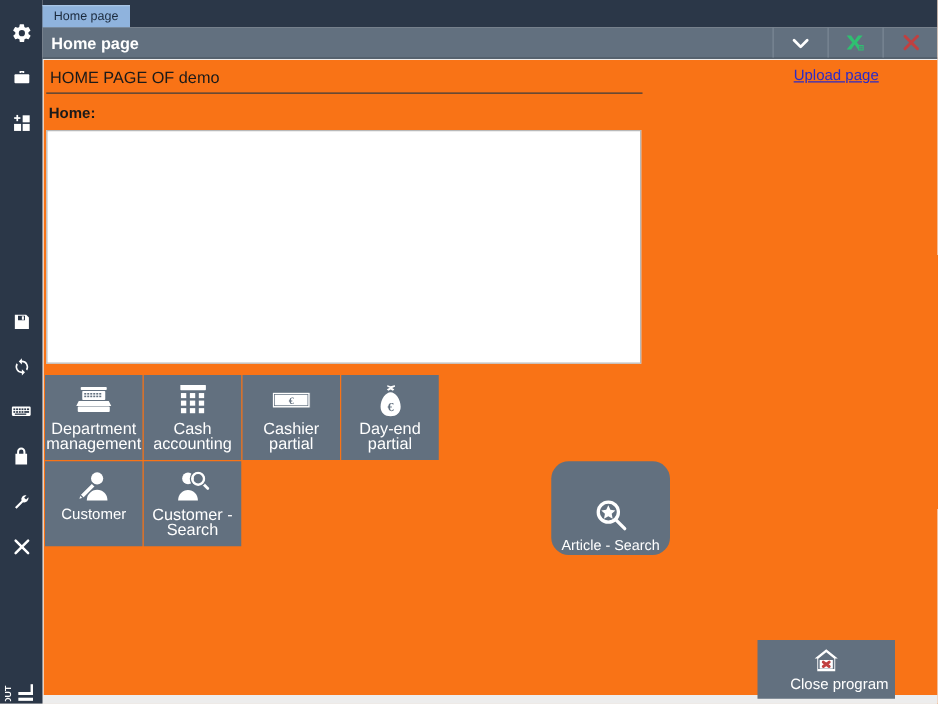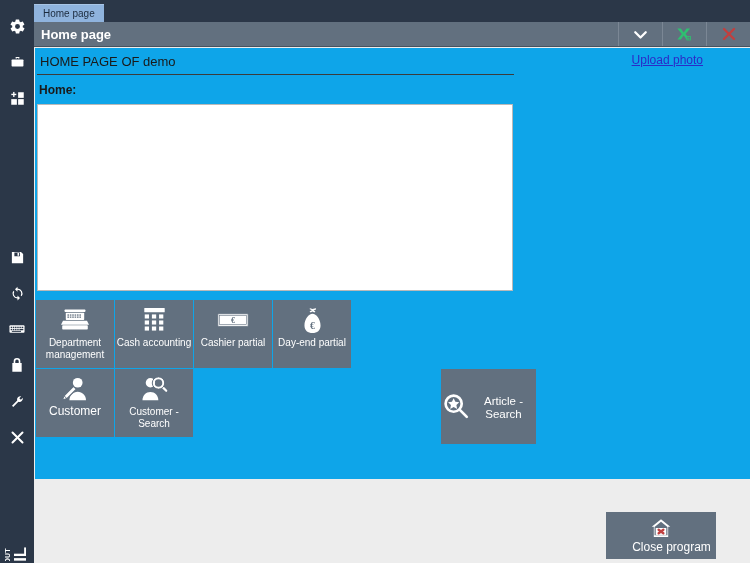--- a/index.html
+++ b/index.html
@@ -120,22 +120,22 @@
     justify-content: center;
     border-left: 1px solid #7b8795;
     cursor: pointer;
   }
   .winbtn svg { display: block; }
 
   
   .content {
     position: absolute;
     left: 35px; top: 48px;
-    width: 715px; height: 431px;
-    background: #0ea5e9;
+    width: 715px; height: 508px;
+    background: #f97316;
   }
   .page-title-row {
     position: absolute;
     left: 2px; top: 4px;
     width: 700px;
     height: 24px;
   }
   .page-title {
     position: absolute;
     left: 3px; top: 2px;
@@ -203,21 +203,21 @@
     position: relative;
   }
   .tile-icon {
     height: 30px;
     display: flex;
     align-items: center;
     justify-content: center;
   }
   .tile-icon svg { display: block; }
   .tile-label {
-    font-size: 10px;
+    font-size: 13px;
     line-height: 11.5px;
     text-align: center;
     width: 78px;
     padding: 2px 1px 0 1px;
     word-wrap: break-word;
   }
   .tile-label.small {
     font-size: 9px;
     line-height: 10px;
   }
@@ -228,23 +228,25 @@
   
   .tile-article {
     position: absolute;
     left: 406px;
     top: 321px;
     width: 95px;
     height: 75px;
     background: #62707f;
     color: #ffffff;
     display: flex;
-    align-items: center;
-    justify-content: flex-start;
-    cursor: pointer;
+    flex-direction: column;
+    align-items: center;
+    justify-content: flex-end;
+    cursor: pointer;
+    border-radius: 14px;
   }
   .tile-article .tile-icon { height: 32px; }
   .tile-article .tile-label { width: 95px; font-size: 11.5px; line-height: 13px; }
 
   
   .close-prog {
     position: absolute;
     left: 571px;
     top: 464px;
     width: 110px;
@@ -415,21 +417,21 @@
     </div>
   </div>
 
   <div class="content">
 
     <div class="page-title-row">
       <div class="page-title">HOME PAGE OF demo</div>
     </div>
     <div class="title-rule"></div>
 
-    <div class="upload-link">Upload photo</div>
+    <div class="upload-link">Upload page</div>
 
     <div class="note-label">Home:</div>
 
     <textarea class="note-box" placeholder="" style=""></textarea>
 
     <div class="tiles">
 
       <div class="tile-row">
 
         <div class="tile">

